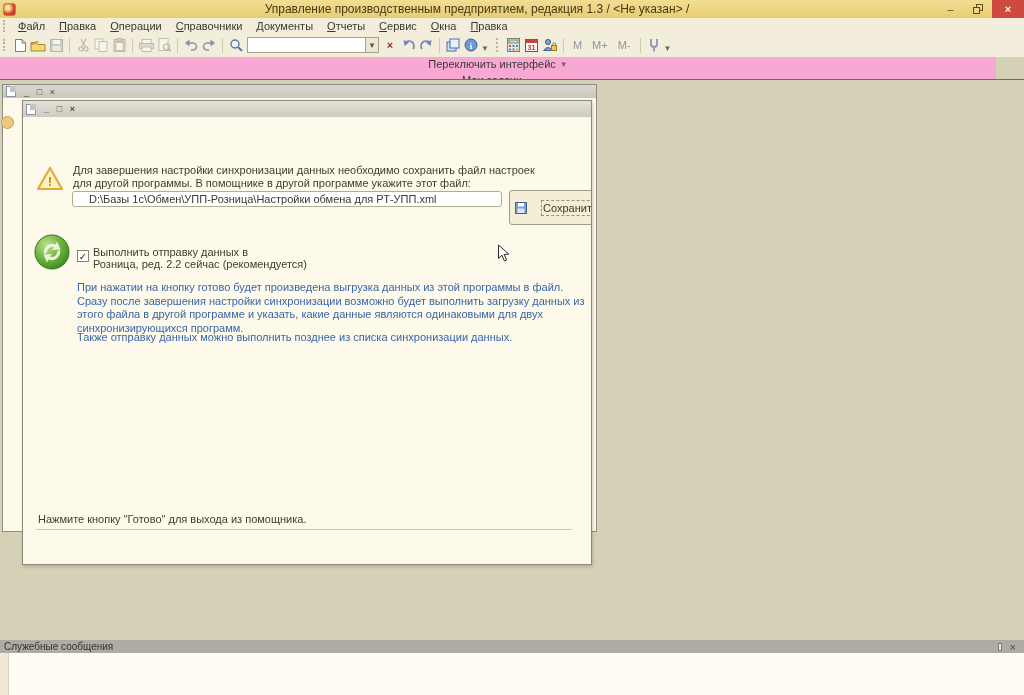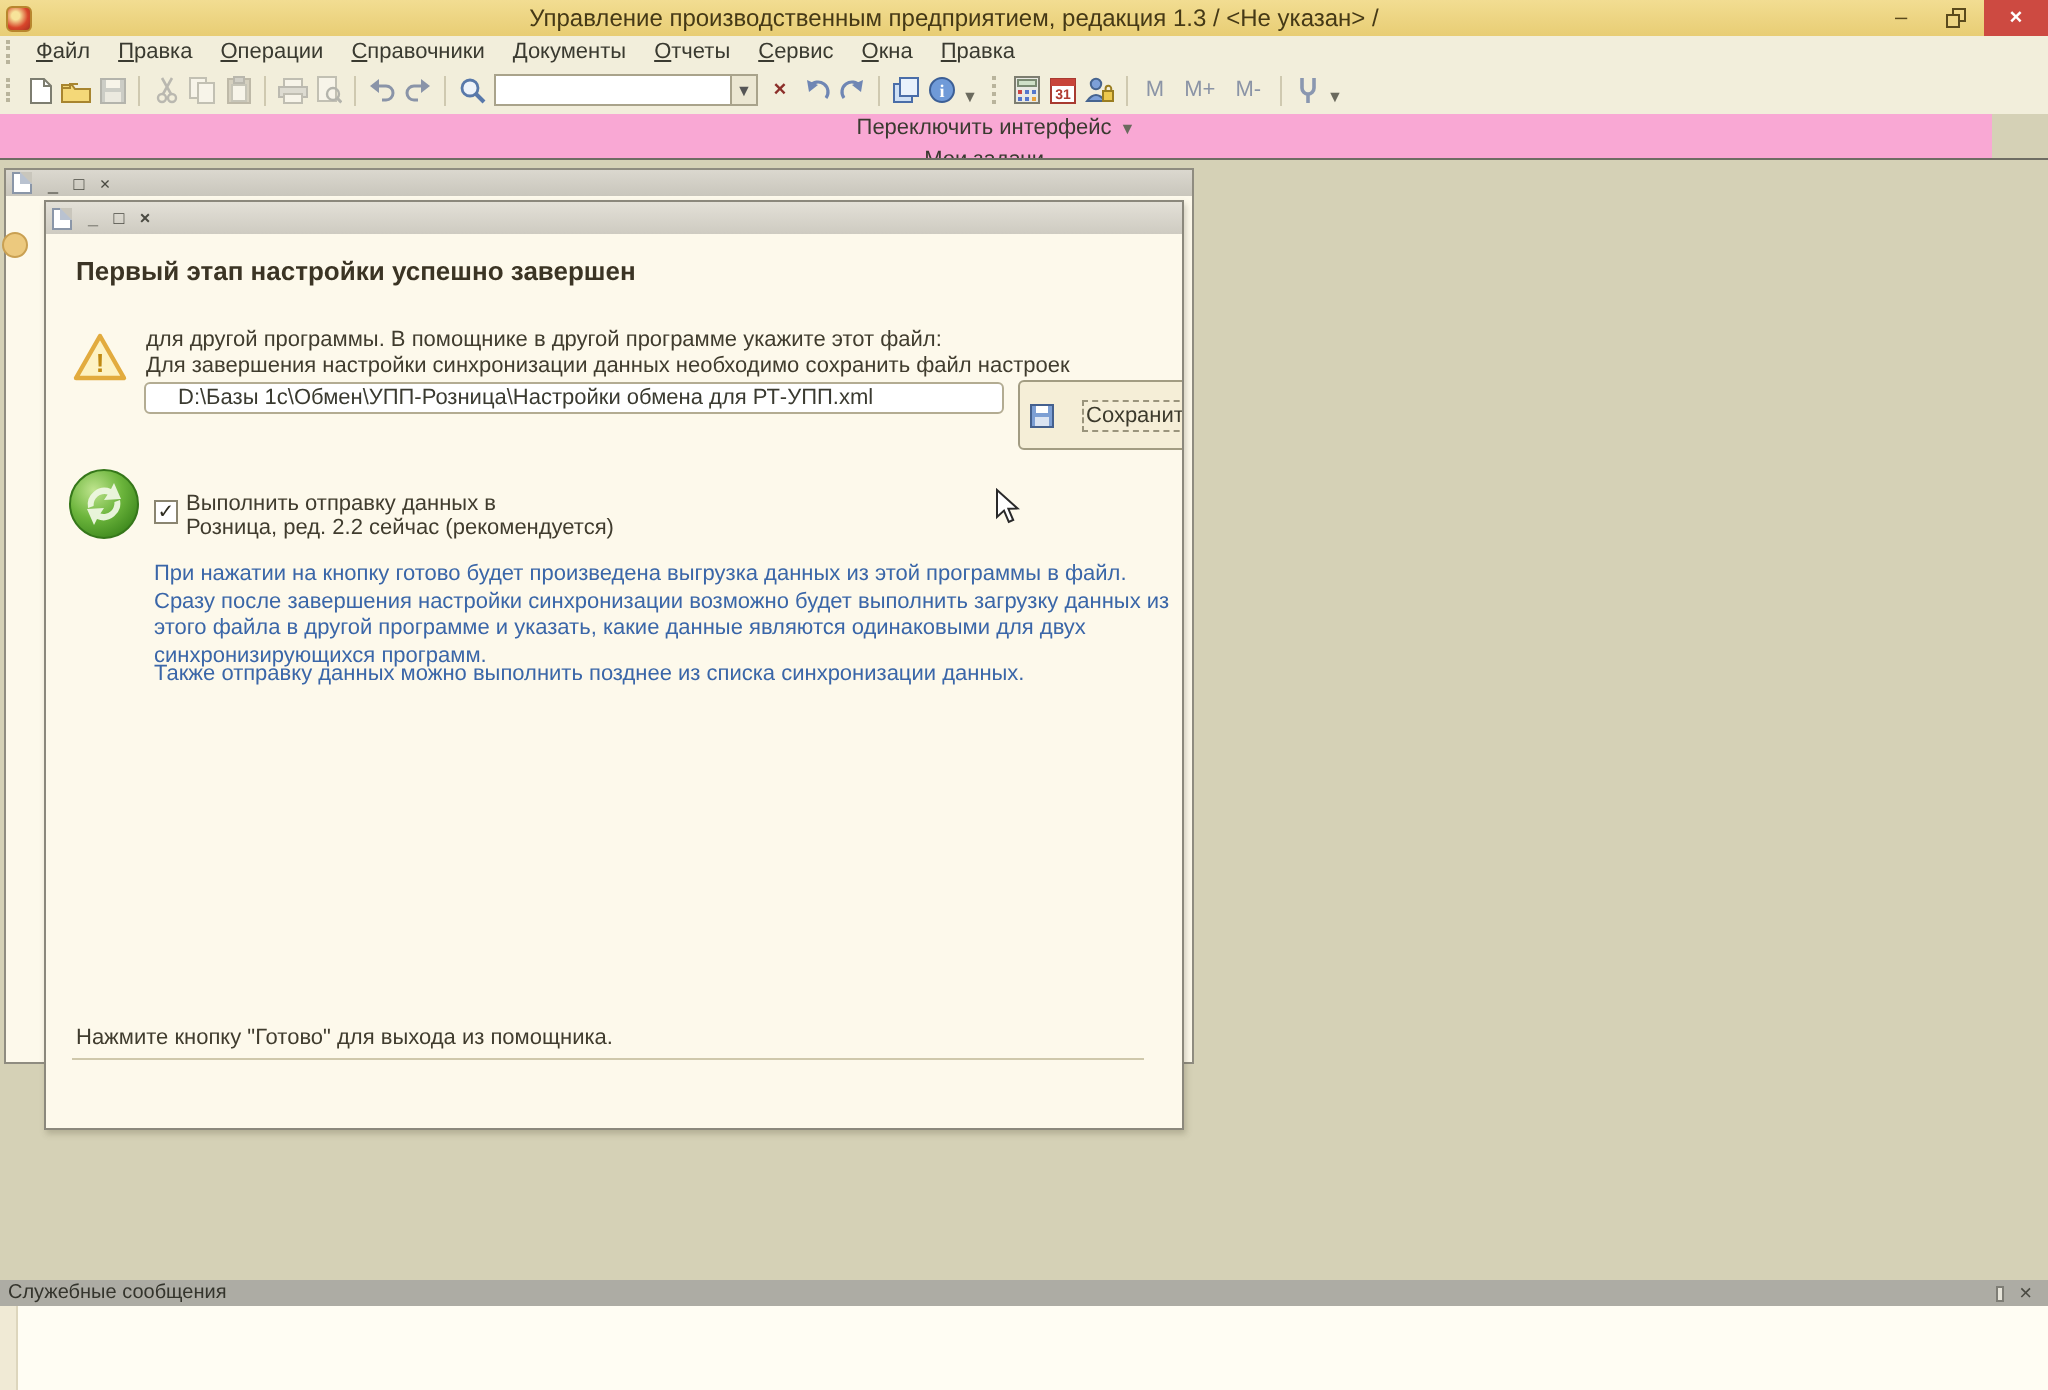--- a/index.html
+++ b/index.html
@@ -316,31 +316,30 @@
 
   <div class="assistant">
     <div class="wm-titlebar">
       <span class="doc-ico"></span>
       <span class="wm-ctl">_</span>
       <span class="wm-ctl">□</span>
       <span class="wm-ctl">×</span>
     </div>
     <div class="assistant-body">
 
-      <div class="heading">Первый этап настройки успешно завершен</div>
 
       <span class="warn-icon">
         <svg width="28" height="26">
             <path d="M14 2 L26 23 H2 Z" fill="#fdf2c4" stroke="#e2ab3e" stroke-width="2.2" stroke-linejoin="round"></path>
             <text x="14" y="20" text-anchor="middle" font-size="13" font-weight="bold" fill="#c08a12" font-family="Liberation Sans,sans-serif">!</text>
           </svg>
       </span>
       <div class="instr">
+        <div>Для завершения настройки синхронизации данных необходимо сохранить файл настроек</div>
         <div>для другой программы. В помощнике в другой программе укажите этот файл:</div>
-        <div>Для завершения настройки синхронизации данных необходимо сохранить файл настроек</div>
       </div>
 
       <input class="file-input" value="D:\Базы 1с\Обмен\УПП-Розница\Настройки обмена для РТ-УПП.xml" style="">
       <span class="save-btn">
         <svg width="12" height="12">
             <rect x="0.5" y="0.5" width="11" height="11" fill="#7d9fd4" stroke="#44608e"></rect>
             <rect x="3" y="1" width="6" height="3.5" fill="#fff"></rect>
             <rect x="2.5" y="6.5" width="7" height="4.5" fill="#dbe4f2"></rect>
           </svg>
         <span class="lbl">Сохранить</span>

